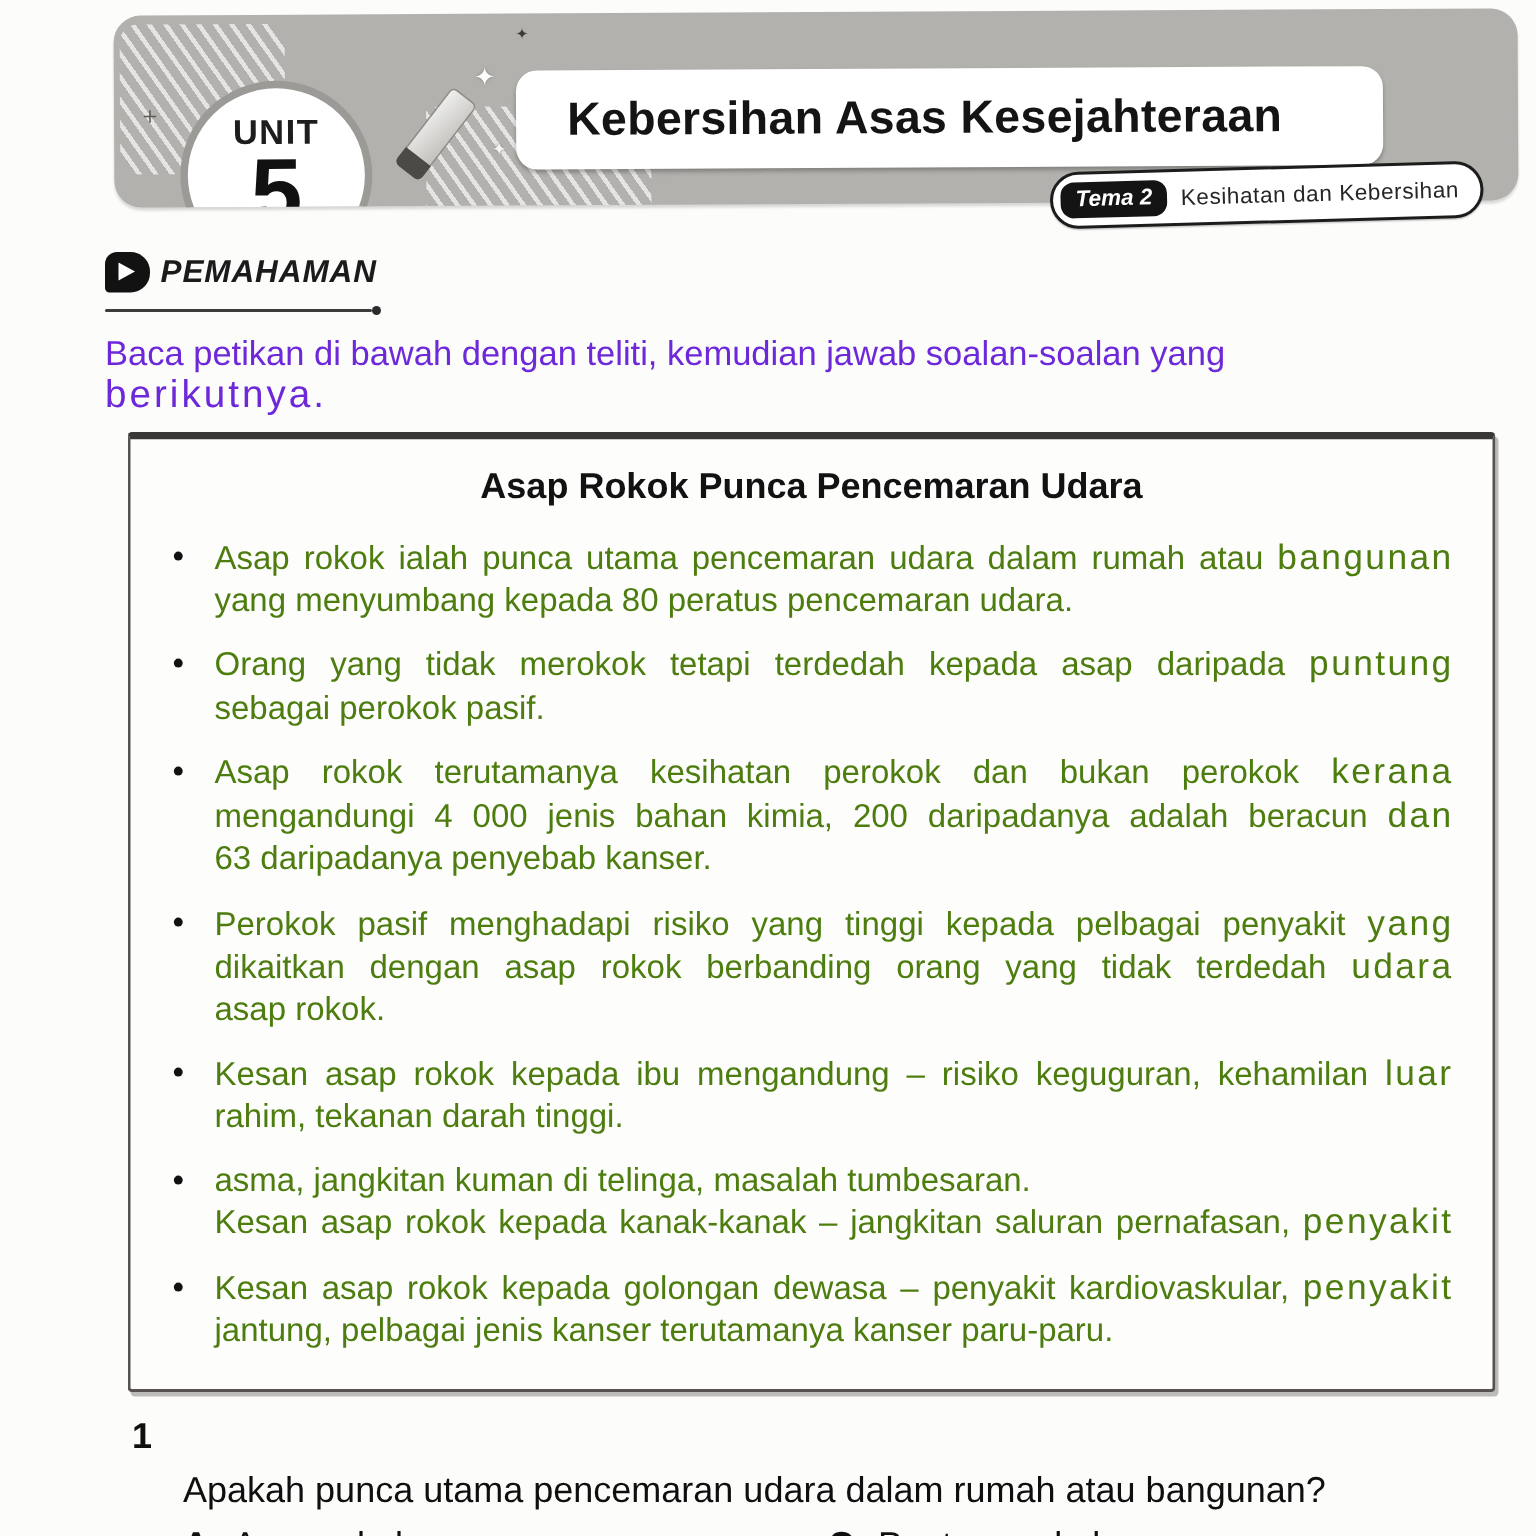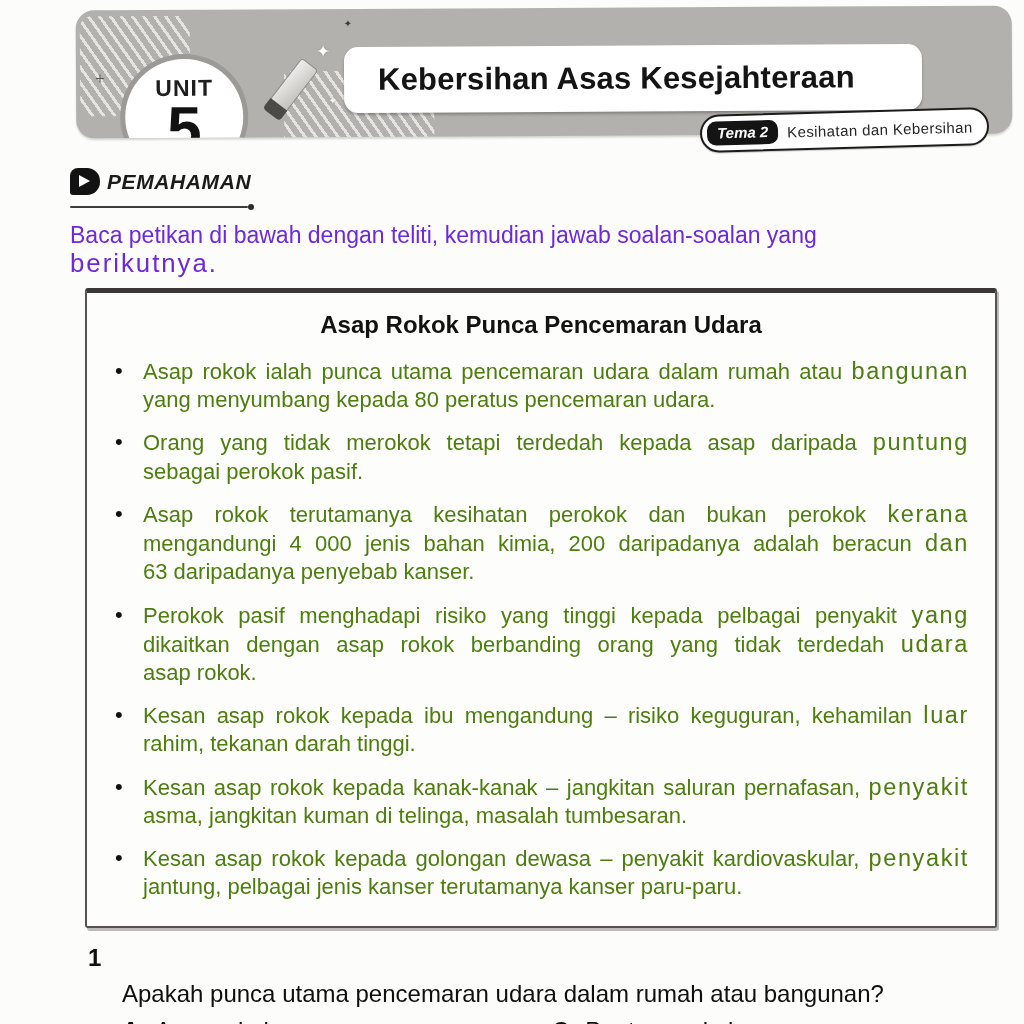--- a/index.html
+++ b/index.html
@@ -191,22 +191,22 @@
         <div class="bullet">
           <span class="mark">•</span>
           <div class="btext">
             <div class="line fill"><span>Kesan asap rokok kepada ibu mengandung – risiko keguguran, kehamilan </span><span class="em">luar</span></div>
             <div class="line"><span>rahim, tekanan darah tinggi.</span></div>
           </div>
         </div>
         <div class="bullet">
           <span class="mark">•</span>
           <div class="btext">
+            <div class="line"><span>asma, jangkitan kuman di telinga, masalah tumbesaran.</span></div>
             <div class="line fill"><span>Kesan asap rokok kepada kanak-kanak – jangkitan saluran pernafasan, </span><span class="em">penyakit</span></div>
-            <div class="line"><span>asma, jangkitan kuman di telinga, masalah tumbesaran.</span></div>
           </div>
         </div>
         <div class="bullet">
           <span class="mark">•</span>
           <div class="btext">
             <div class="line fill"><span>Kesan asap rokok kepada golongan dewasa – penyakit kardiovaskular, </span><span class="em">penyakit</span></div>
             <div class="line"><span>jantung, pelbagai jenis kanser terutamanya kanser paru-paru.</span></div>
           </div>
         </div>
       </div>

